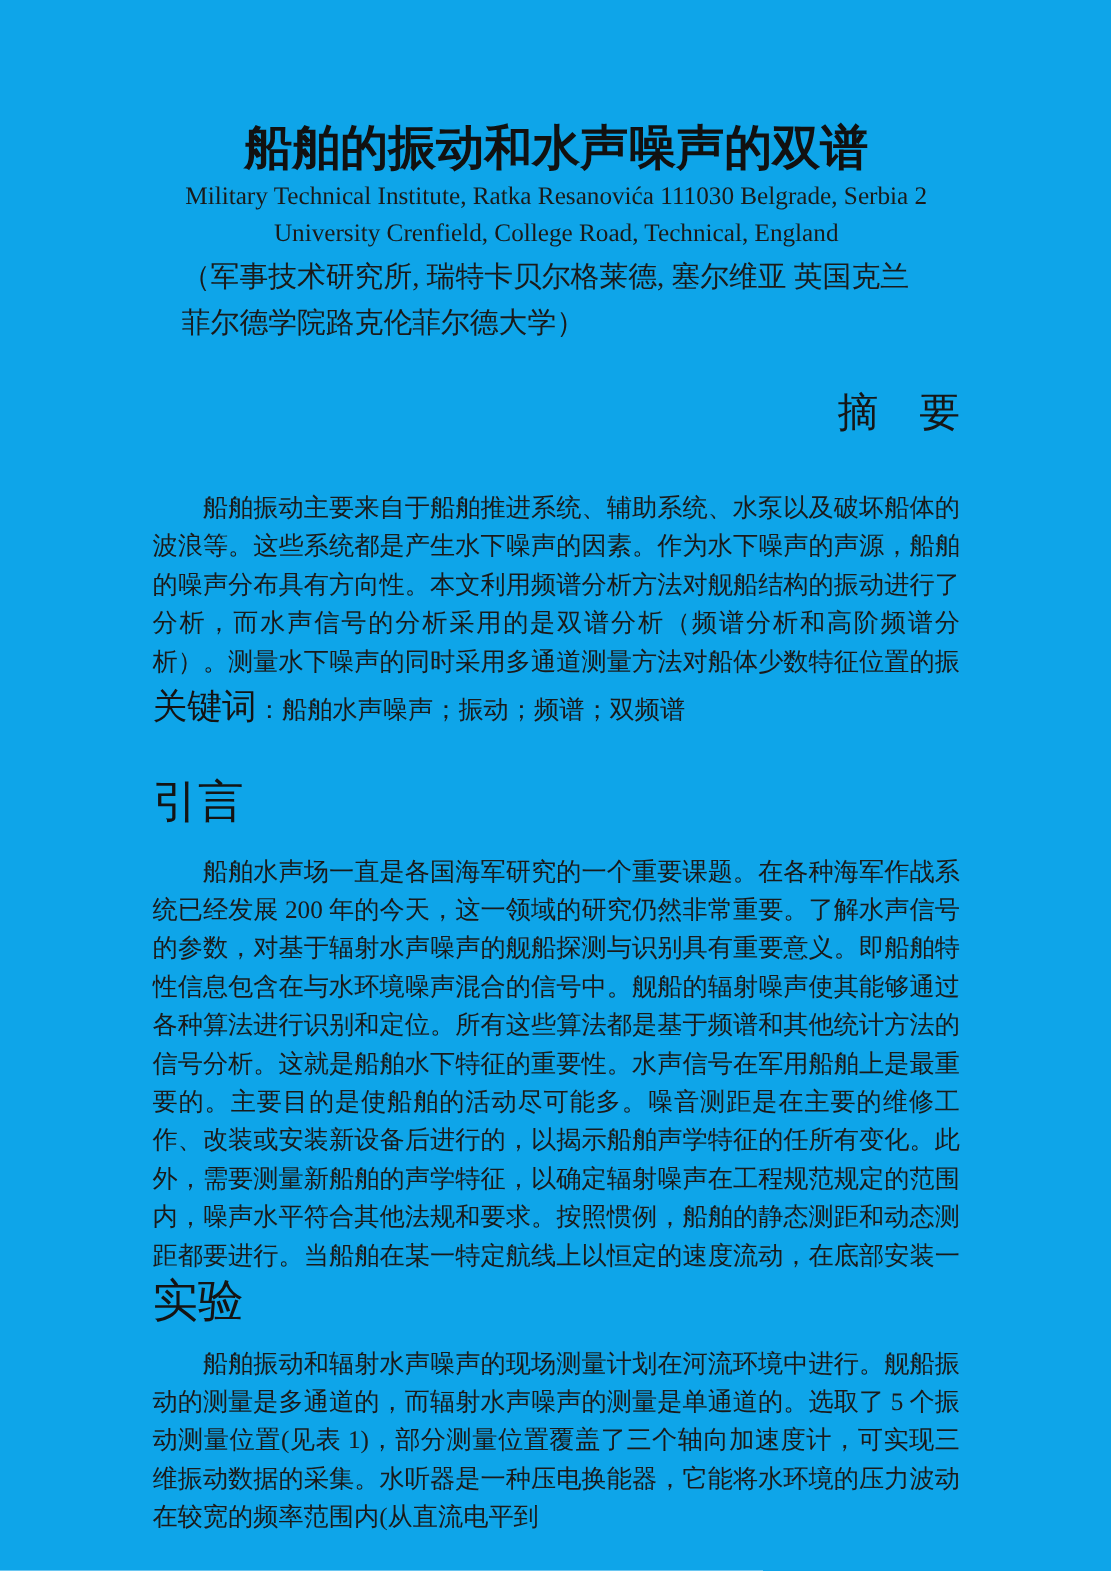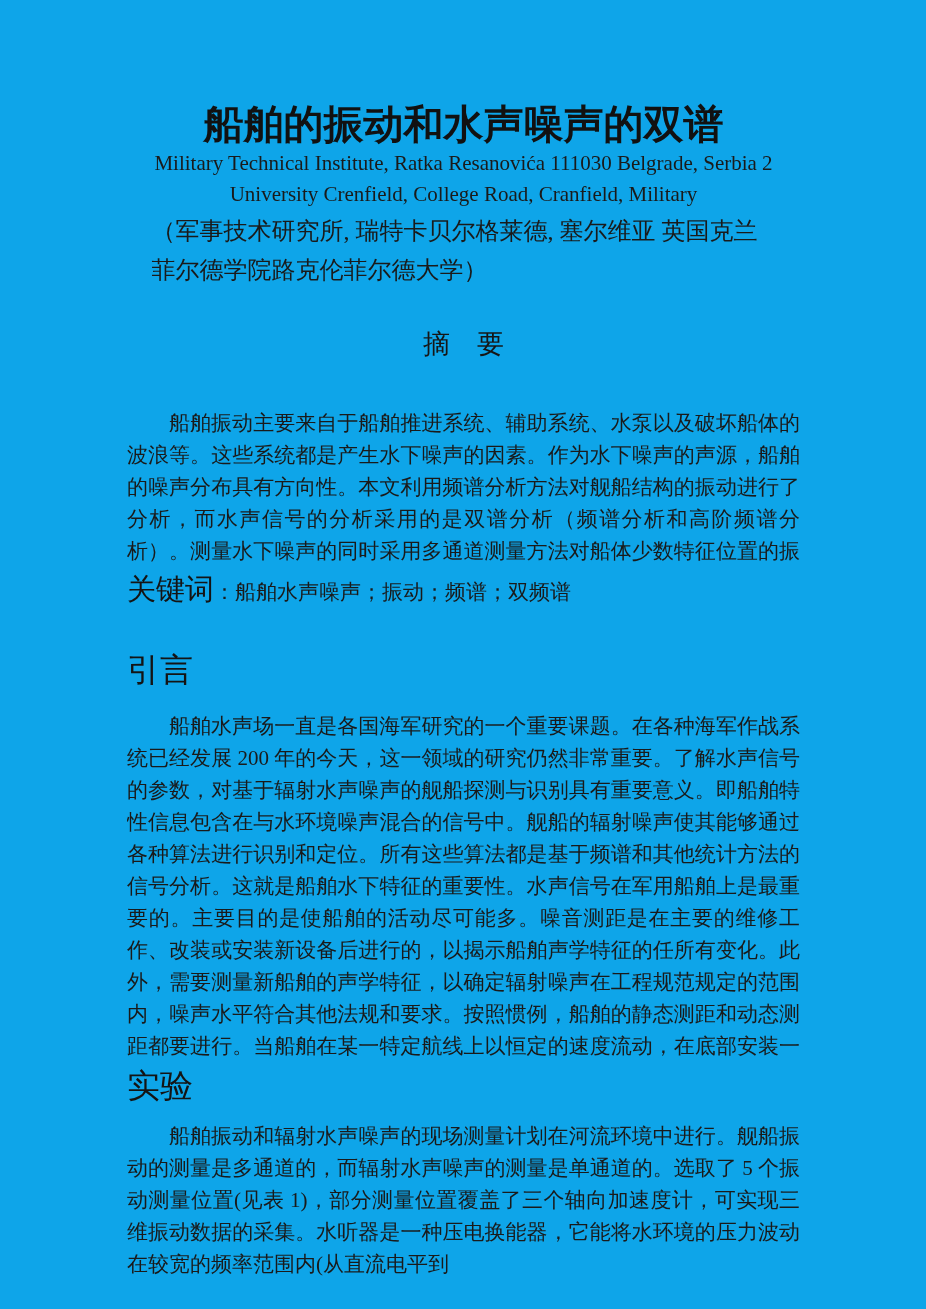--- a/index.html
+++ b/index.html
@@ -46,23 +46,23 @@
   .aff-zh {
     margin: 3px auto 0 auto;
     width: 624px;
     font-size: 24px;
     line-height: 39px;
     text-align: left;
   }
   .abstract-heading {
     margin-top: 38px;
     font-family: "Liberation Sans", "DejaVu Sans", sans-serif;
-    font-size: 27px;
+    font-size: 34px;
     line-height: 33px;
-    text-align: center;
+    text-align: right;
     color: #161616;
   }
   .body-par {
     font-size: 21px;
     line-height: 32px;
     text-align: justify;
     text-indent: 2em;
     color: #1a1a1a;
     overflow: hidden;
   }
@@ -80,21 +80,21 @@
     color: #141414;
   }
   .kw-sep {
     font-size: 21px;
   }
   .kw-items {
     font-size: 21px;
   }
   .section-heading {
     font-family: "Liberation Sans", "DejaVu Sans", sans-serif;
-    font-size: 33px;
+    font-size: 38px;
     line-height: 35px;
     color: #141414;
   }
   .heading-intro {
     margin-top: 40px;
   }
   .intro-par {
     margin-top: 23px;
     height: 352px;
   }
@@ -108,21 +108,21 @@
 </head>
 <body>
 
 <div class="page">
   <div class="content">
 
     <div class="doc-title">船舶的振动和水声噪声的双谱</div>
 
     <div class="aff-en-1">Military Technical Institute, Ratka Resanovića 111030 Belgrade, Serbia 2</div>
 
-    <div class="aff-en-2">University Crenfield, College Road, Cranfield, Military</div>
+    <div class="aff-en-2">University Crenfield, College Road, Technical, England</div>
 
     <div class="aff-zh">（军事技术研究所, 瑞特卡贝尔格莱德, 塞尔维亚  英国克兰菲尔德学院路克伦菲尔德大学）</div>
 
     <div class="abstract-heading">摘　要</div>
 
     <div class="body-par abstract-par">船舶振动主要来自于船舶推进系统、辅助系统、水泵以及破坏船体的波浪等。这些系统都是产生水下噪声的因素。作为水下噪声的声源，船舶的噪声分布具有方向性。本文利用频谱分析方法对舰船结构的振动进行了分析，而水声信号的分析采用的是双谱分析（频谱分析和高阶频谱分析）。测量水下噪声的同时采用多通道测量方法对船体少数特征位置的振动进行了测量。</div>
 
     <div class="keywords-row">
       <span class="kw-label">关键词</span><span class="kw-sep">：</span><span class="kw-items">船舶水声噪声；振动；频谱；双频谱</span>
     </div>

